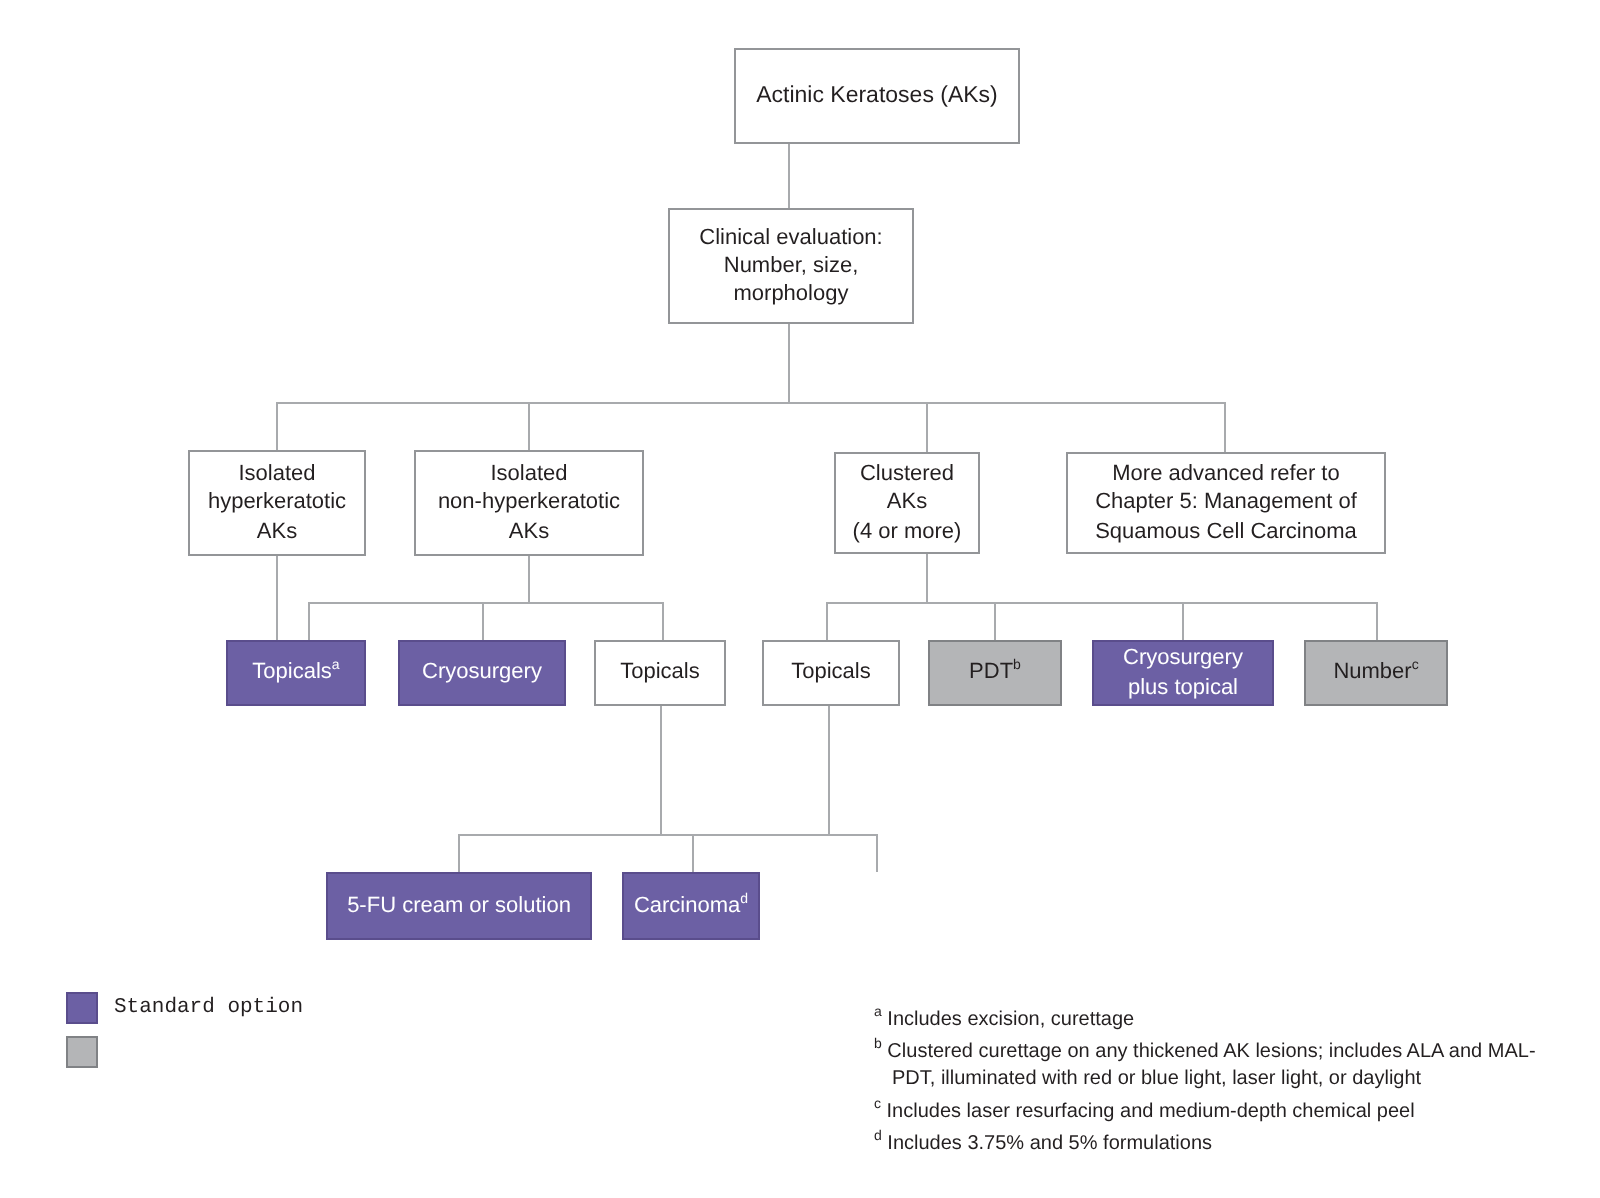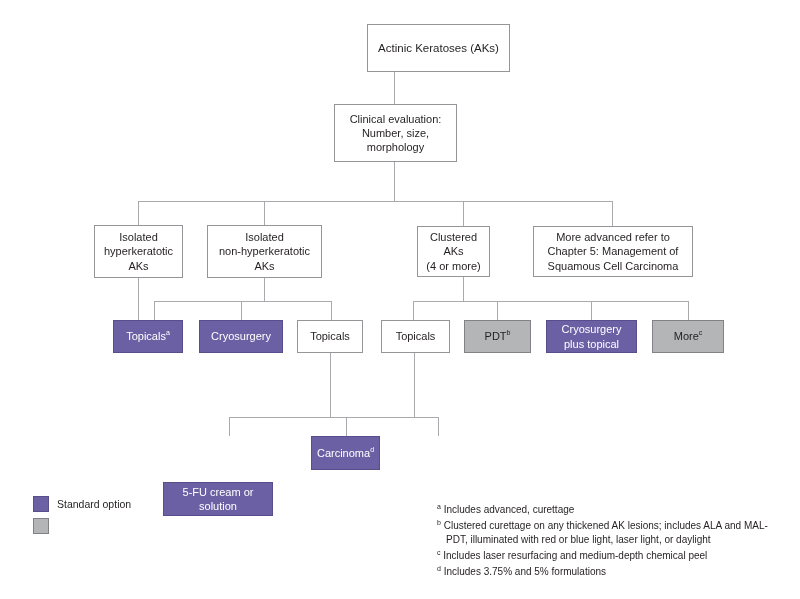--- a/index.html
+++ b/index.html
@@ -94,35 +94,35 @@
   <div class="box" style="left:381px;top:320px;width:69px;height:33px;">Topicals</div>
 
   <div class="box gray" style="left:464px;top:320px;width:67px;height:33px;">
     <span><span>PDT</span><sup>b</sup></span>
   </div>
 
   <div class="box purple" style="left:546px;top:320px;width:91px;height:33px;">Cryosurgery
 plus topical</div>
 
   <div class="box gray" style="left:652px;top:320px;width:72px;height:33px;">
-    <span><span>More</span><sup>c</sup></span>
+    <span><span>Number</span><sup>c</sup></span>
   </div>
 
-  <div class="box purple" style="left:163px;top:436px;width:110px;height:34px;margin-top:46px;">5-FU cream or solution</div>
+  <div class="box purple" style="left:163px;top:436px;width:133px;height:34px;">5-FU cream or solution</div>
 
   <div class="box purple" style="left:311px;top:436px;width:69px;height:34px;">
     <span><span>Carcinoma</span><sup>d</sup></span>
   </div>
 
 
   <div class="legend-swatch purple" style="left:33px;top:496px;"></div>
-  <div class="legend-text" style="left:57px;top:498px;width:280px;">Standard option</div>
+  <div class="legend-text" style="left:57px;top:498px;width:280px;font-family:Liberation Mono, monospace;">Standard option</div>
 
   <div class="legend-swatch gray" style="left:33px;top:518px;"></div>
 
   <div id="footnotes">
-    <div class="footnote"><sup>a</sup><span> Includes advanced, curettage</span></div>
+    <div class="footnote"><sup>a</sup><span> Includes excision, curettage</span></div>
     <div class="footnote"><sup>b</sup><span> Clustered curettage on any thickened AK lesions; includes ALA and MAL-PDT, illuminated with red or blue light, laser light, or daylight</span></div>
     <div class="footnote"><sup>c</sup><span> Includes laser resurfacing and medium-depth chemical peel</span></div>
     <div class="footnote"><sup>d</sup><span> Includes 3.75% and 5% formulations</span></div>
   </div>
 
 </div>
 
 </body></html>

